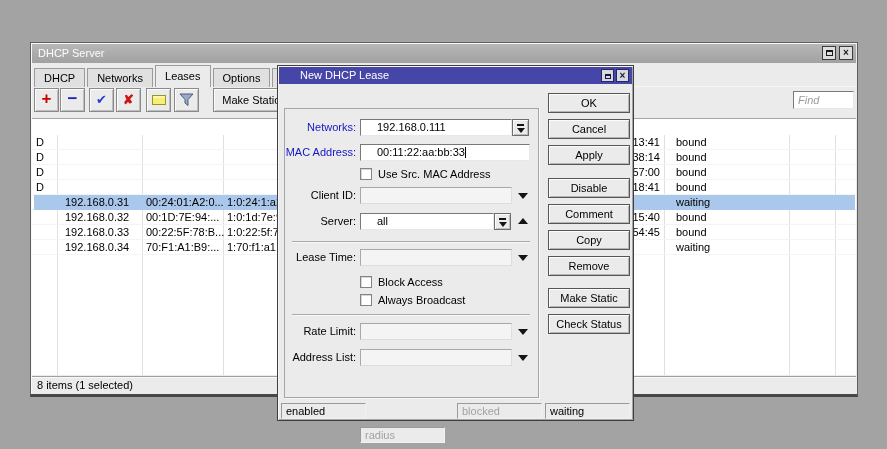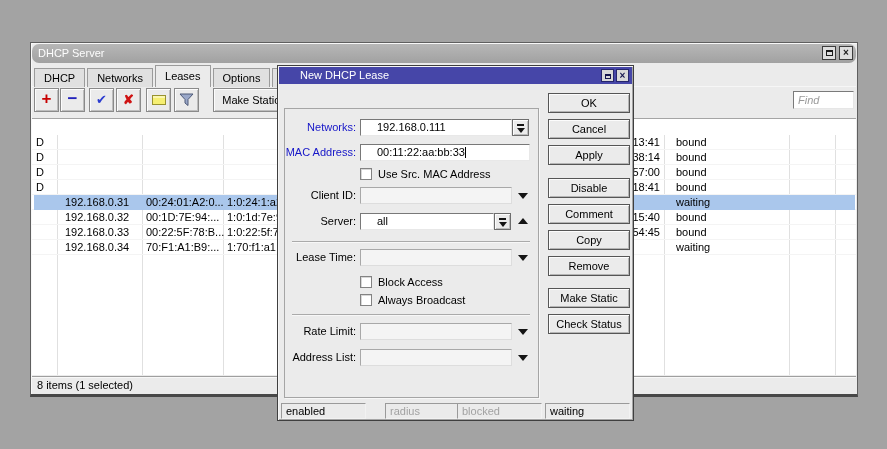--- a/index.html
+++ b/index.html
@@ -4,21 +4,21 @@
 <style>
   * { margin:0; padding:0; box-sizing:border-box; }
   html,body { width:887px; height:449px; overflow:hidden; }
   body { background:#a3a3a3; font-family:"Liberation Sans", sans-serif; font-size:11px; color:#000; position:relative; }
 
   
   .window { position:absolute; left:30px; top:42px; width:828px; height:355px;
             background:#ebebeb; border:1px solid #5f5f5f; border-bottom:3px solid #474747;
             box-shadow: inset 1px 1px 0 #f8f8f8; }
   .titlebar { position:absolute; left:1px; top:1px; right:1px; height:19px;
-              background:linear-gradient(#b7b7b7,#a1a1a1); color:#fdfdfd; line-height:19px; padding-left:6px;border-radius:7px; }
+              background:linear-gradient(#b7b7b7,#a1a1a1); color:#fdfdfd; line-height:19px; padding-left:6px; }
   .wctl { position:absolute; top:3px; width:14px; height:14px; background:#dedede;
           border:1px solid #3c3c3c; color:#1b1b1b; text-align:center; line-height:12px; font-weight:bold; font-size:10px; }
   .wctl .sq { display:inline-block; width:7px; height:6px; border:1px solid #1b1b1b; border-top-width:2px; margin-top:3px; }
   .wmax { right:21px; } .wclose { right:4px; }
 
   
   .tabstrip { position:absolute; top:22px; left:3px; height:22px; z-index:2; }
   .tab { display:inline-block; vertical-align:bottom; padding:0 9px; height:19px; line-height:18px;
          background:#e0e0e0; border:1px solid #9b9b9b; border-bottom:none; margin-right:2px; }
   .tab.active { height:22px; line-height:21px; background:#ebebeb; position:relative; z-index:3; }
@@ -289,17 +289,17 @@
       <div class="dbtn" style="top: 79px;">Apply</div>
       <div class="dbtn" style="top: 112px;">Disable</div>
       <div class="dbtn" style="top: 138px;">Comment</div>
       <div class="dbtn" style="top: 164px;">Copy</div>
       <div class="dbtn" style="top: 190px;">Remove</div>
       <div class="dbtn" style="top: 222px;">Make Static</div>
       <div class="dbtn" style="top: 248px;">Check Status</div>
     </div>
   <div>
       <div class="dseg" style="left: 3px; width: 85px;">enabled</div>
-      <div class="dseg muted" style="left: 107px; width: 85px;">radius</div>
+      <div class="dseg muted" style="left: 82px; width: 85px; margin-top: 24px;">radius</div>
       <div class="dseg muted" style="left: 179px; width: 85px;">blocked</div>
       <div class="dseg" style="left: 267px; width: 85px;">waiting</div>
     </div>
 </div>
 
 </body></html>

